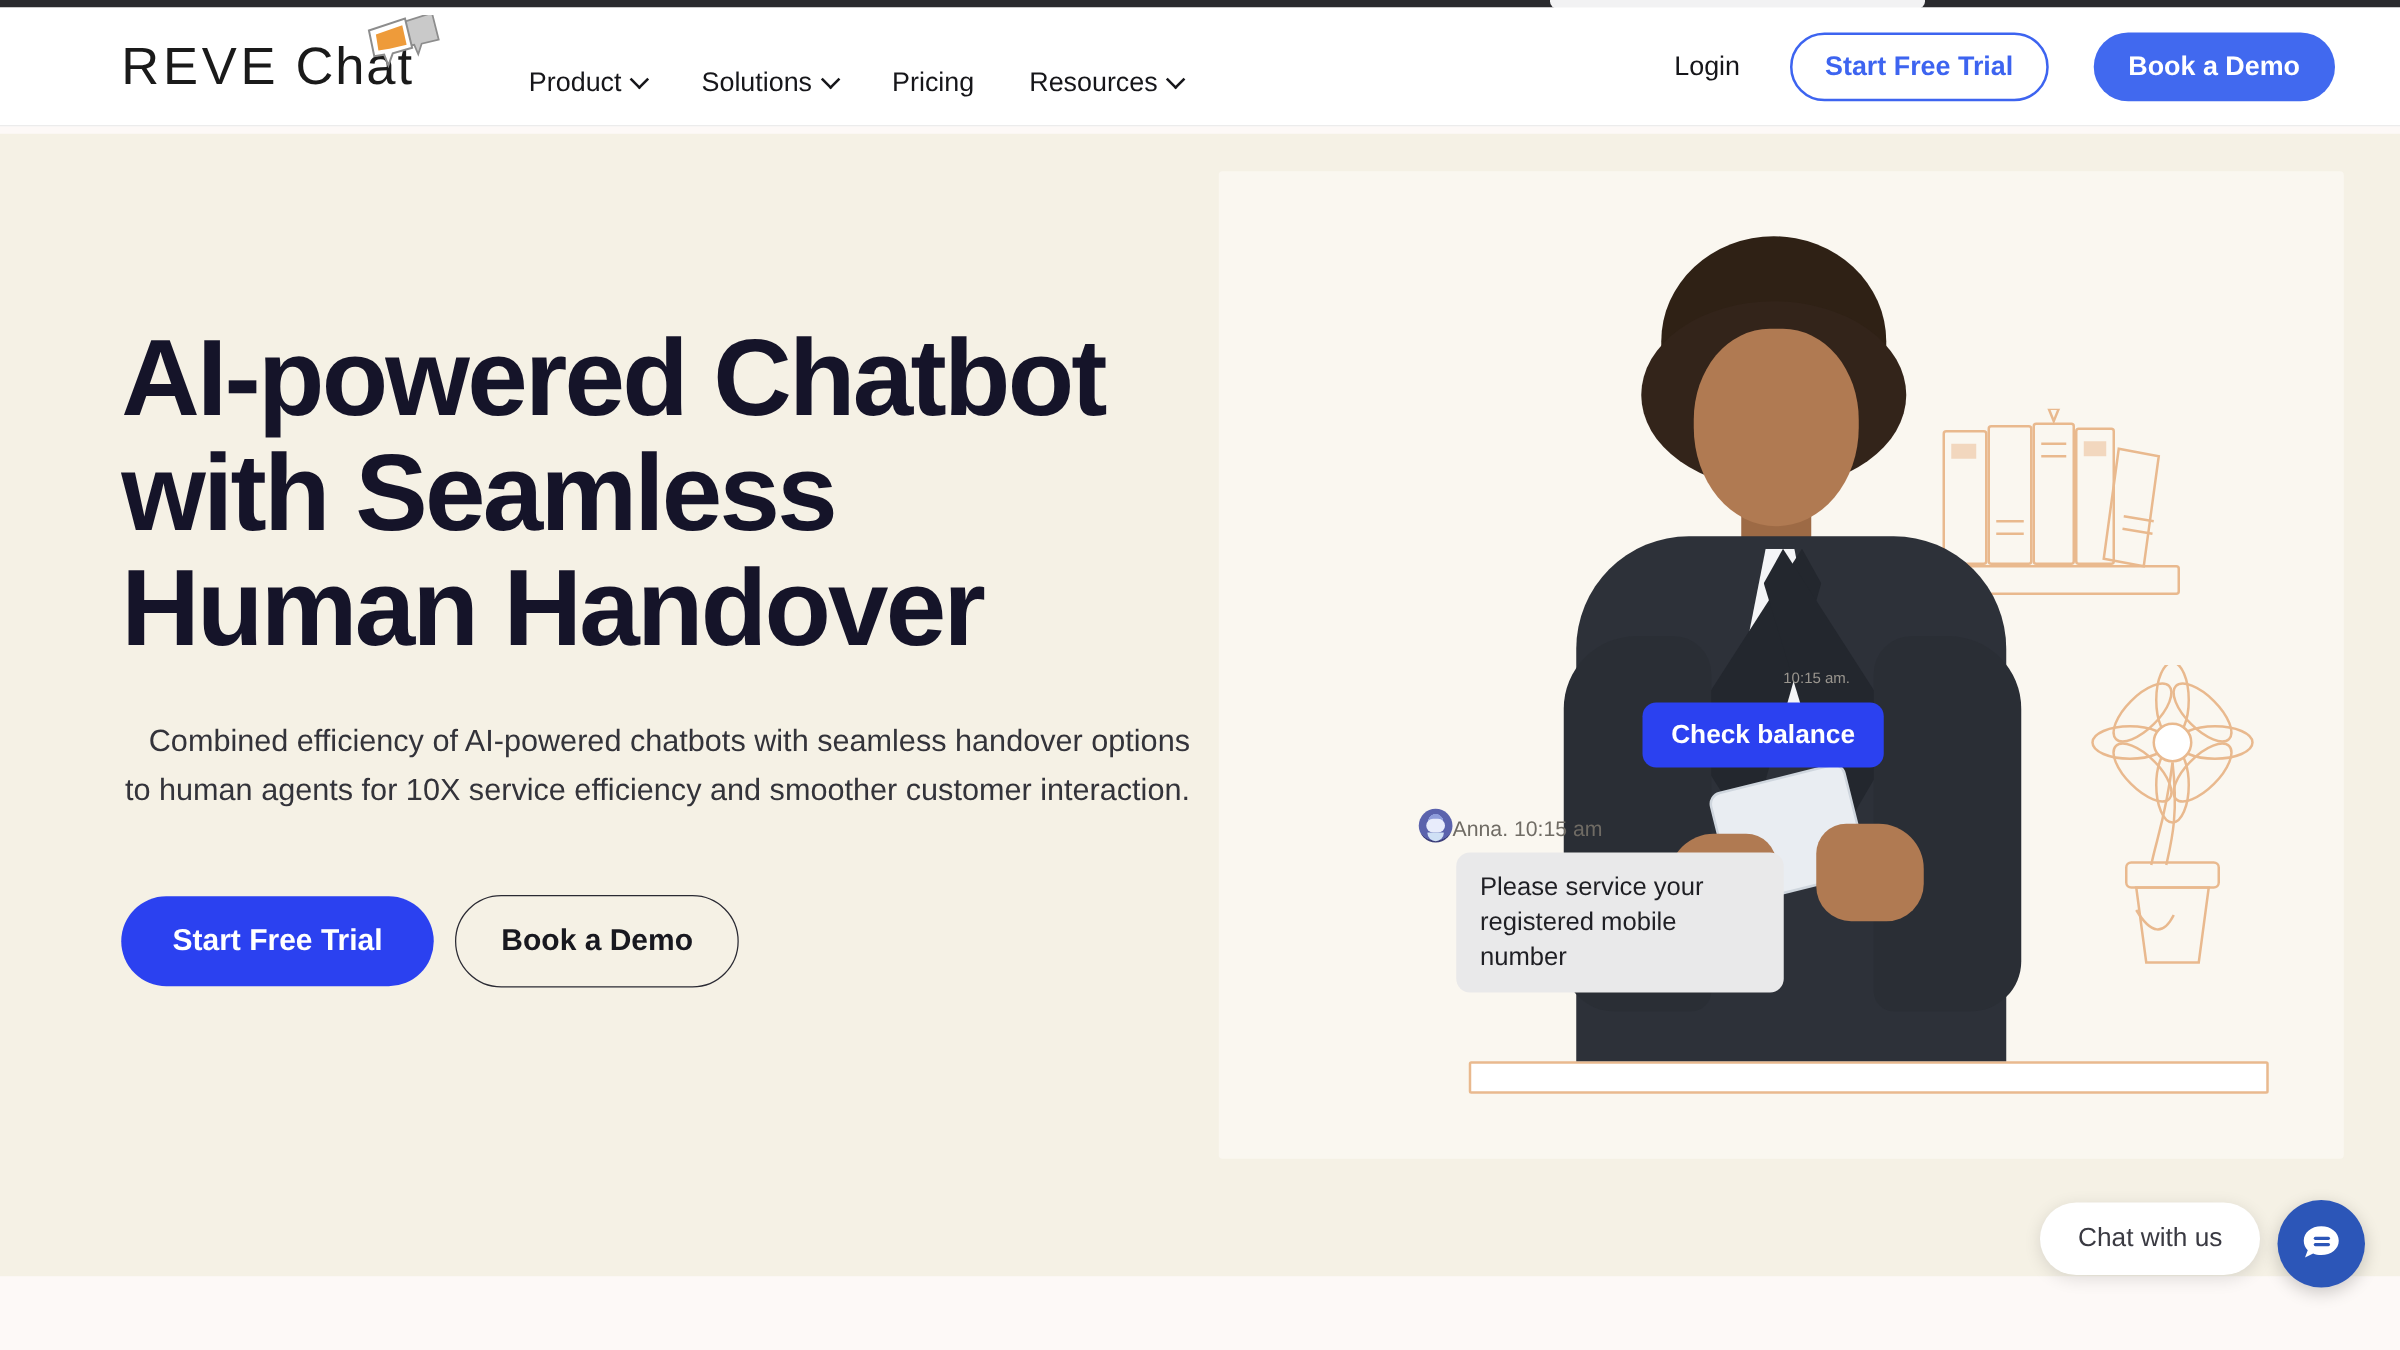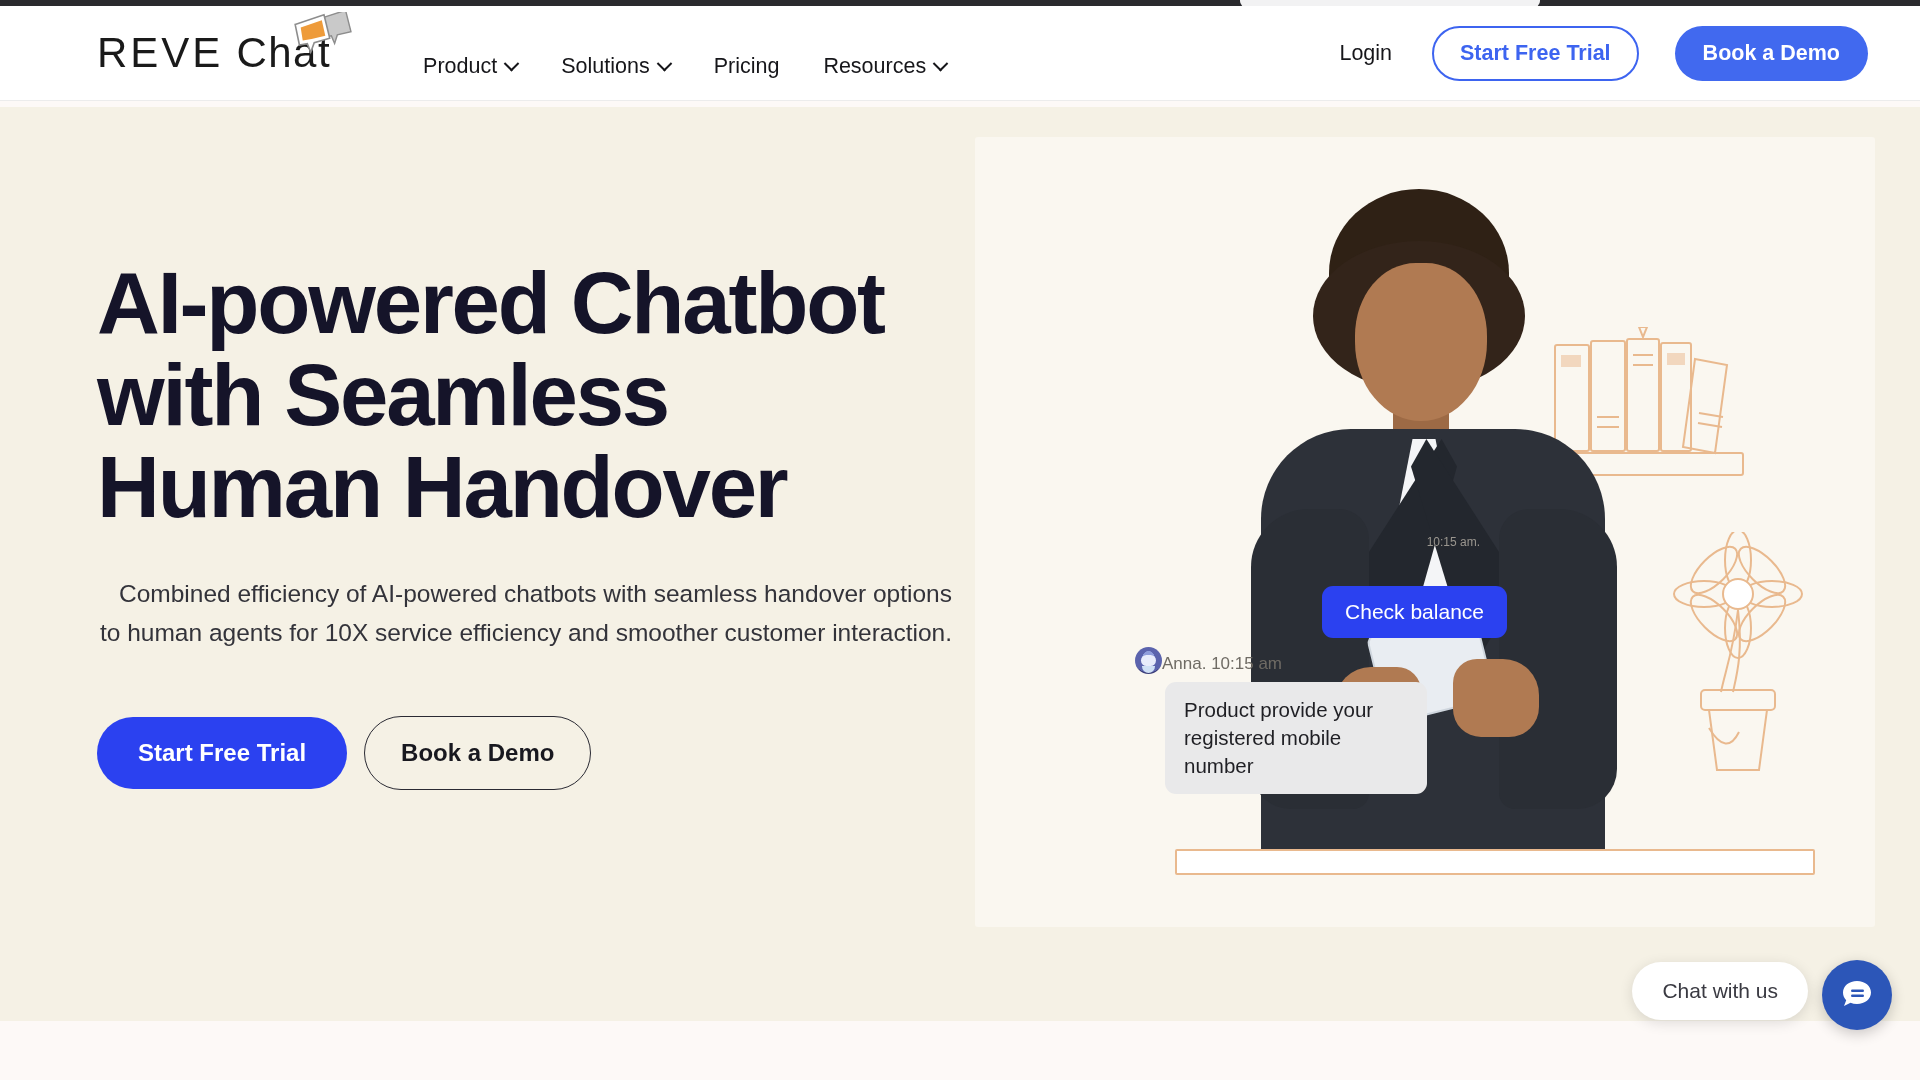--- a/index.html
+++ b/index.html
@@ -182,24 +182,23 @@
 
   
   .chat-layer { position:absolute; left:0; top:0; width:900px; height:790px; z-index:20; }
   .chat-time-out {
     position:absolute; right:395px; top:398px;
     font-size:12px; color:#9a968f;
   }
   .bubble-out {
     position:absolute; right:368px; top:425px;
     background:#2b41f0; color:#ffffff;
-    font-size:21px; font-weight:400;
+    font-size:21px; font-weight:700;
     padding:14px 23px; border-radius:11px;
     white-space:nowrap;
-    margin-top:24px;
   }
   .agent-row {
     position:absolute; left:160px; top:510px;
     display:flex; align-items:flex-end; 
   }
   .agent-avatar {
     width:27px; height:27px; border-radius:50%;
     background:radial-gradient(circle at 50% 38%, #8f9ddb 0 28%, #5b63ad 29% 70%, #3c3f7a 71% 100%);
     position:relative; overflow:hidden;
   }
@@ -365,21 +364,21 @@
 
       <div class="art-desk"></div>
 
       <div class="chat-layer">
         <div class="chat-time-out">10:15 am.</div>
         <div class="bubble-out">Check balance</div>
         <div class="agent-row">
           <span class="agent-avatar"></span>
           <span class="agent-name">Anna. 10:15 am</span>
         </div>
-        <div class="bubble-in">Product provide your registered mobile number</div>
+        <div class="bubble-in">Please service your registered mobile number</div>
       </div>
 
     </div>
   </div>
 
   <div class="bottom-band"></div>
 
   <div class="chat-pill">Chat with us</div>
   <div class="chat-fab">
     <span>

